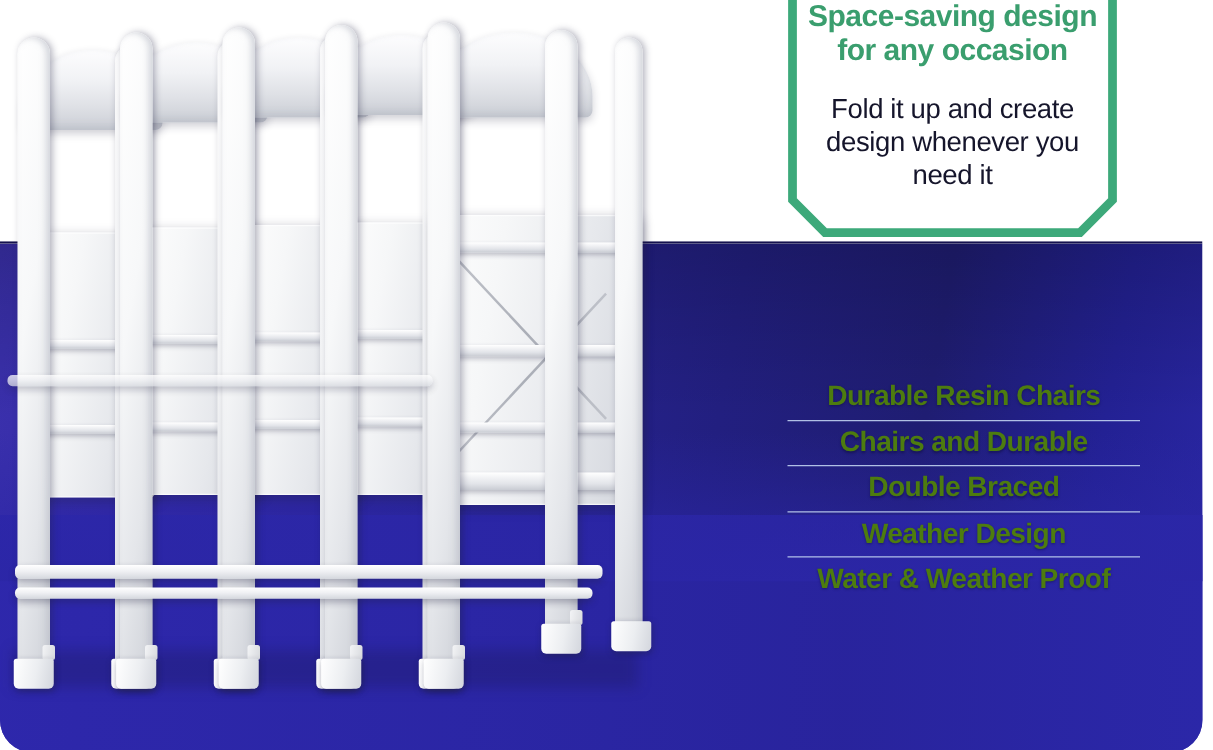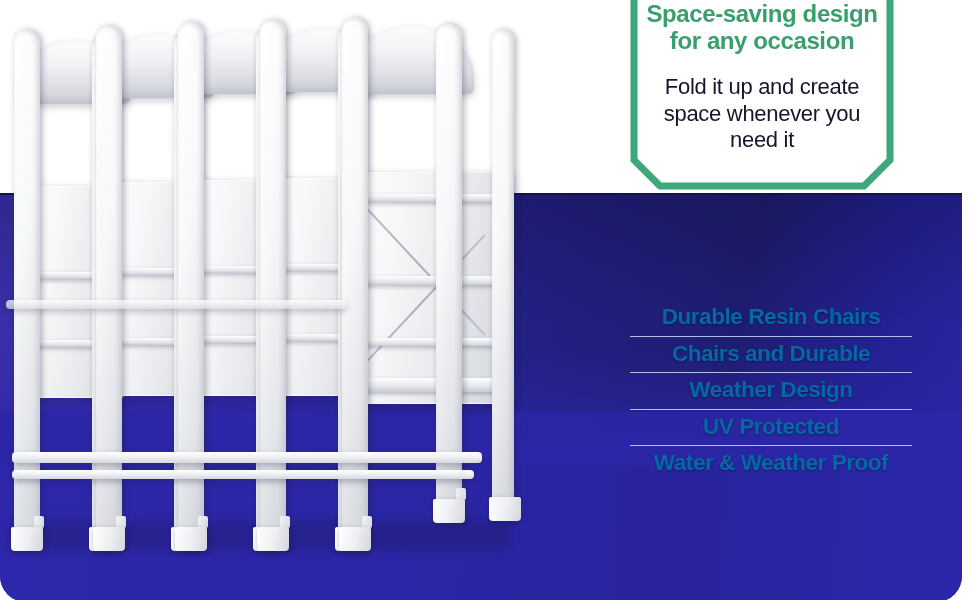--- a/index.html
+++ b/index.html
@@ -164,21 +164,21 @@
     width:282px;
     z-index:7;
     text-align:center;
   }
   .feature{
     font-family:"Liberation Sans", sans-serif;
     font-weight:bold;
     font-size:22.5px;
     line-height:1.0;
     letter-spacing:-0.45px;
-    color:#0369a1;
+    color:#4d7c0f;
     padding:6px 0 7px 0;
     white-space:nowrap;
     text-shadow:0 1px 2px rgba(10,8,50,.45);
   }
   .feature + .feature{
     border-top:1.6px solid rgba(196,214,244,.88);
   }
 </style>
 </head>
 <body>
@@ -281,25 +281,25 @@
     <div class="rail" style="left:12px;top:470px;width:462px;height:9px;"></div>
     <div class="rail" style="left:6px;top:300px;width:340px;height:9px;opacity:.75;"></div>
   </div>
 
   <div class="callout">
     <svg width="264" height="318" viewBox="0 0 264 318">
       <path d="M 4 -80 L 4 230 L 30 256 L 234 256 L 260 230 L 260 -80" fill="none" stroke="#3da97a" stroke-width="7" stroke-linejoin="miter" stroke-linecap="butt"></path>
     </svg>
     <div class="callout-inner">
       <p class="callout-title">Space-saving design for any occasion</p>
-      <p class="callout-body">Fold it up and create space whenever you need it</p>
+      <p class="callout-body">Fold it up and create design whenever you need it</p>
     </div>
   </div>
 
   <div class="features">
     <div class="feature">Durable Resin Chairs</div>
     <div class="feature">Chairs and Durable</div>
+    <div class="feature">Double Braced</div>
     <div class="feature">Weather Design</div>
-    <div class="feature">UV Protected</div>
     <div class="feature">Water &amp; Weather Proof</div>
   </div>
 
 </div>
 
 </body></html>

